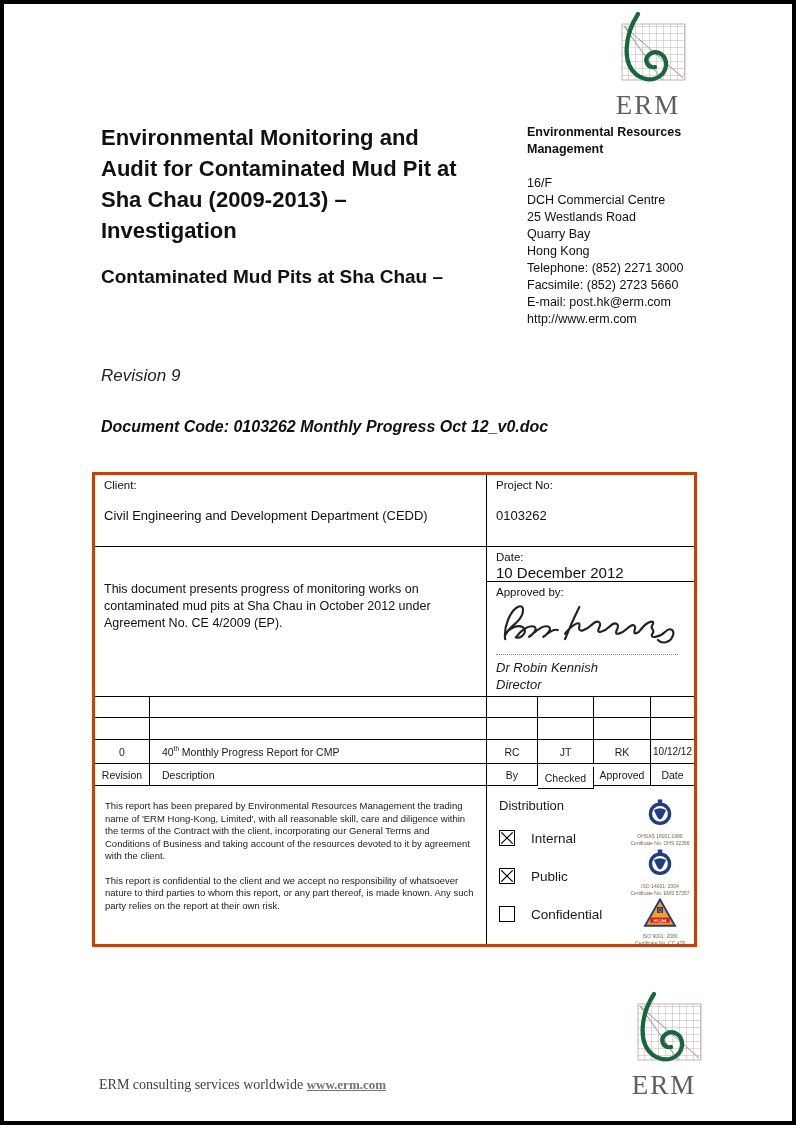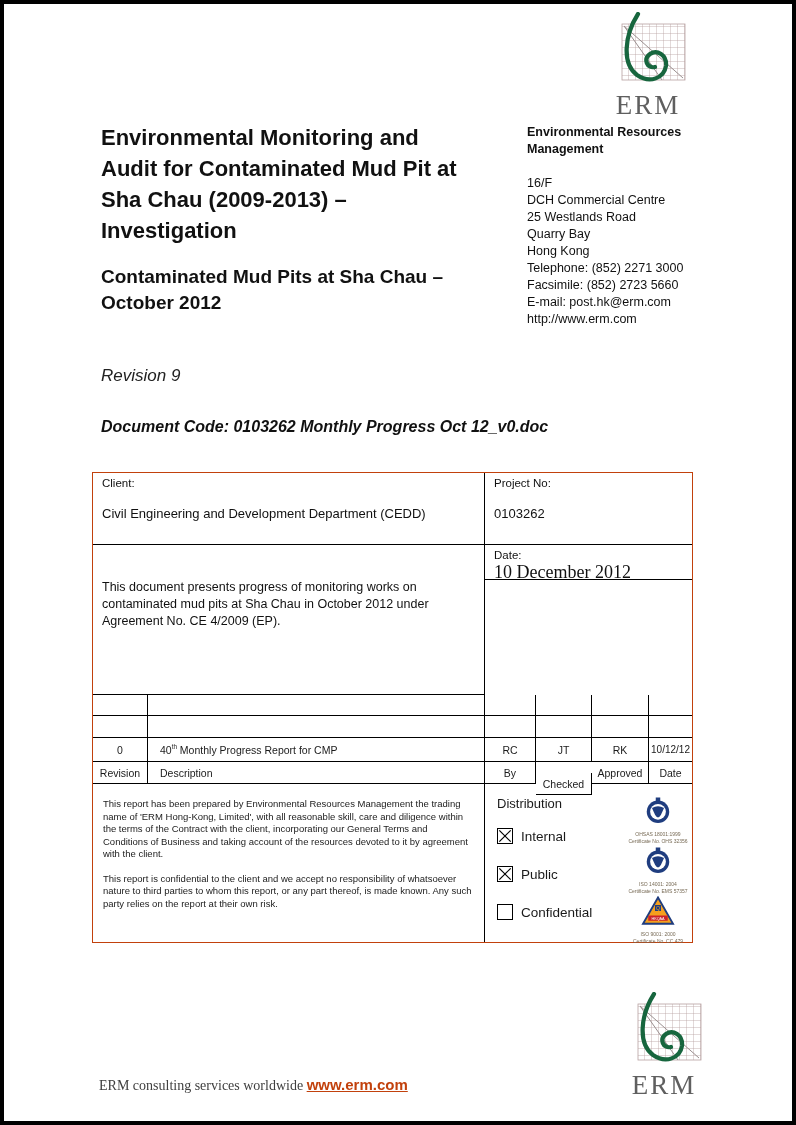--- a/index.html
+++ b/index.html
@@ -19,49 +19,49 @@
   .subtitle{position:absolute;left:97px;top:260px;font-size:19px;font-weight:700;line-height:26px;color:#111;}
   sup{font-size:60%;}
   .revision-line{position:absolute;left:97px;top:362px;font-size:17px;font-style:italic;color:#222;}
   .doc-code{position:absolute;left:97px;top:414px;font-size:16px;font-weight:700;font-style:italic;color:#111;}
 
   .contact{position:absolute;left:523px;top:120px;font-size:12.5px;line-height:17px;color:#111;}
   .contact .co{font-weight:700;}
   .contact .gap{height:17px;}
 
   
-  .info-table{position:absolute;left:88px;top:468px;width:599px;height:469px;border:1px solid #c2410c;box-sizing:content-box;}
+  .info-table{position:absolute;left:88px;top:468px;width:599px;height:469px;border:3px solid #c2410c;box-sizing:content-box;}
   .cell{position:absolute;box-sizing:border-box;border-color:#000;border-style:solid;border-width:0;}
   .br{border-right-width:1px;} .bb{border-bottom-width:1px;}
   .lbl{font-size:11.5px;color:#111;padding:4px 0 0 9px;}
   .val{font-size:13px;color:#111;}
   .center{display:flex;align-items:center;justify-content:center;}
 
   .sig-line{border-top:1px dotted #888;width:182px;margin:2px 0 4px 0;}
   .sig-name{font-size:13px;font-style:italic;line-height:17px;}
 
   .small-cell-text{font-size:10.5px;}
 
   .disclaimer{font-size:9.5px;line-height:12.5px;color:#222;padding:10px 12px 0 10px;}
   .disclaimer p{margin:4px 0 12px 0;}
 
   .dist-label{position:absolute;left:12px;top:12px;font-size:13px;}
   .opt-row{position:absolute;left:12px;display:flex;align-items:center;}
   .checkbox{width:16px;height:16px;border:1.5px solid #000;box-sizing:border-box;position:relative;background:#fff;}
   .checkbox svg{position:absolute;inset:0;visibility:hidden;}
   .checkbox.checked svg{visibility:visible;}
-  .opt-label{font-size:13.5px;margin-left:8px;}
+  .opt-label{font-size:13.5px;margin-left:16px;}
 
   .badge{position:absolute;width:62px;text-align:center;}
   .badge .cap{font-size:5px;line-height:6px;color:#776a55;margin-top:1px;}
 
   
   .footer{position:absolute;left:95px;top:1072px;font-size:14px;}
   .footer .tagline{font-family:"Liberation Serif",serif;color:#404040;}
-  .footer a{font-family:Liberation Sans, sans-serif;color:#c2410c;font-weight:700;text-decoration:underline;font-size:15px;}
+  .footer a{font-family:Liberation Serif, serif;color:#737373;font-weight:700;text-decoration:underline;font-size:13px;}
 </style>
 </head>
 <body>
 
 <div class="page">
 
   <div class="erm-logo logo-top">
     <svg width="96" height="80" viewBox="0 0 96 80">
       <defs>
         <pattern id="g1" width="7" height="7" patternUnits="userSpaceOnUse">
@@ -78,21 +78,20 @@
 
   <div class="title">
     <div>Environmental Monitoring and</div>
     <div>Audit for Contaminated Mud Pit at</div>
     <div>Sha Chau (2009-2013) –</div>
     <div>Investigation</div>
   </div>
 
   <div class="subtitle">
     <div>Contaminated Mud Pits at Sha Chau –</div>
-    <div>October 2012</div>
   </div>
 
   <div class="revision-line">Revision 9</div>
   <div class="doc-code">Document Code: 0103262 Monthly Progress Oct 12_v0.doc</div>
 
   <div class="contact">
     <div class="co">Environmental Resources</div>
     <div class="co">Management</div>
     <div class="gap"></div>
     <div>16/F</div>
@@ -115,21 +114,38 @@
     <div class="cell bb" style="left:392px;top:0;width:207px;height:72px;">
       <div class="lbl">Project No:</div>
       <div class="val" style="padding:17px 0 0 9px;">0103262</div>
     </div>
 
     <div class="cell br bb" style="left:0;top:72px;width:392px;height:150px;">
       <div class="val" style="font-size:12.5px;line-height:17px;padding:34px 38px 0 9px;">This document presents progress of monitoring works on contaminated mud pits at Sha Chau in October 2012 under Agreement No. CE 4/2009 (EP).</div>
     </div>
     <div class="cell bb" style="left:392px;top:72px;width:207px;height:35px;">
       <div class="lbl">Date:</div>
-      <div class="val" style="padding:1px 0 0 9px;font-size:18px;font-family:Liberation Serif, serif;">10 December 2012</div>
+      <div class="val" style="padding:1px 0 0 9px;font-size:15px;">10 December 2012</div>
+    </div>
+    <div class="cell bb" style="left:392px;top:107px;width:207px;height:115px;">
+      <div class="lbl">Approved by:</div>
+      <div style="padding-left:9px;">
+        <svg width="188" height="50" viewBox="0 0 200 56">
+          <g fill="none" stroke="#222" stroke-width="2.4" stroke-linecap="round">
+            <path d="M5 46 C3 32 11 14 19 10 C27 6 27 18 19 26 C13 32 7 36 5 42"></path>
+            <path d="M9 36 C17 30 25 30 27 36 C28 41 21 46 17 44 C23 36 31 30 37 32 C43 34 35 42 31 44 C41 36 47 30 53 32 C59 34 51 42 47 44 C55 38 60 34 64 36"></path>
+            <path d="M88 10 C82 22 76 36 72 46 M72 40 C80 30 90 24 88 32 C86 40 96 36 102 30"></path>
+            <path d="M102 30 C108 24 114 26 110 34 C106 41 116 38 122 32 C128 26 134 28 130 36 C126 43 136 40 142 34 C148 28 152 30 150 36 C148 42 154 40 158 34"></path>
+            <path d="M158 34 C164 26 174 24 170 30 C166 36 174 34 170 40 C166 46 178 44 184 38 C190 32 196 36 192 44 C189 50 181 52 176 47"></path>
+          </g>
+        </svg>
+        <div class="sig-line"></div>
+        <div class="sig-name">Dr Robin Kennish</div>
+        <div class="sig-name">Director</div>
+      </div>
     </div>
 
     <div class="cell br bb" style="left:0;top:222px;width:55px;height:21px;"></div>
     <div class="cell br bb" style="left:55px;top:222px;width:337px;height:21px;"></div>
     <div class="cell br bb" style="left:392px;top:222px;width:51px;height:21px;"></div>
     <div class="cell br bb" style="left:443px;top:222px;width:56px;height:21px;"></div>
     <div class="cell br bb" style="left:499px;top:222px;width:57px;height:21px;"></div>
     <div class="cell bb" style="left:556px;top:222px;width:43px;height:21px;"></div>
 
     <div class="cell br bb" style="left:0;top:243px;width:55px;height:22px;"></div>
@@ -144,21 +160,21 @@
       <span><span>40</span><sup>th</sup><span> Monthly Progress Report for CMP</span></span>
     </div>
     <div class="cell br bb center small-cell-text" style="left:392px;top:265px;width:51px;height:24px;">RC</div>
     <div class="cell br bb center small-cell-text" style="left:443px;top:265px;width:56px;height:24px;">JT</div>
     <div class="cell br bb center small-cell-text" style="left:499px;top:265px;width:57px;height:24px;">RK</div>
     <div class="cell bb center" style="left:556px;top:265px;width:43px;height:24px;font-size:10px;">10/12/12</div>
 
     <div class="cell br bb center small-cell-text" style="left:0;top:289px;width:55px;height:22px;">Revision</div>
     <div class="cell br bb small-cell-text" style="left:55px;top:289px;width:337px;height:22px;display:flex;align-items:center;padding-left:12px;">Description</div>
     <div class="cell br bb center small-cell-text" style="left:392px;top:289px;width:51px;height:22px;">By</div>
-    <div class="cell br bb center small-cell-text" style="left:443px;top:300px;width:56px;height:22px;text-align:right;">Checked</div>
+    <div class="cell br bb center small-cell-text" style="left:443px;top:292px;width:56px;height:22px;text-align:right;">Checked</div>
     <div class="cell br bb center small-cell-text" style="left:499px;top:289px;width:57px;height:22px;">Approved</div>
     <div class="cell bb center small-cell-text" style="left:556px;top:289px;width:43px;height:22px;">Date</div>
 
     <div class="cell br" style="left:0;top:311px;width:392px;height:158px;">
       <div class="disclaimer">
         <p>This report has been prepared by Environmental Resources Management the trading name of 'ERM Hong-Kong, Limited', with all reasonable skill, care and diligence within the terms of the Contract with the client, incorporating our General Terms and Conditions of Business and taking account of the resources devoted to it by agreement with the client.</p>
         <p>This report is confidential to the client and we accept no responsibility of whatsoever nature to third parties to whom this report, or any part thereof, is made known. Any such party relies on the report at their own risk.</p>
       </div>
     </div>
 

